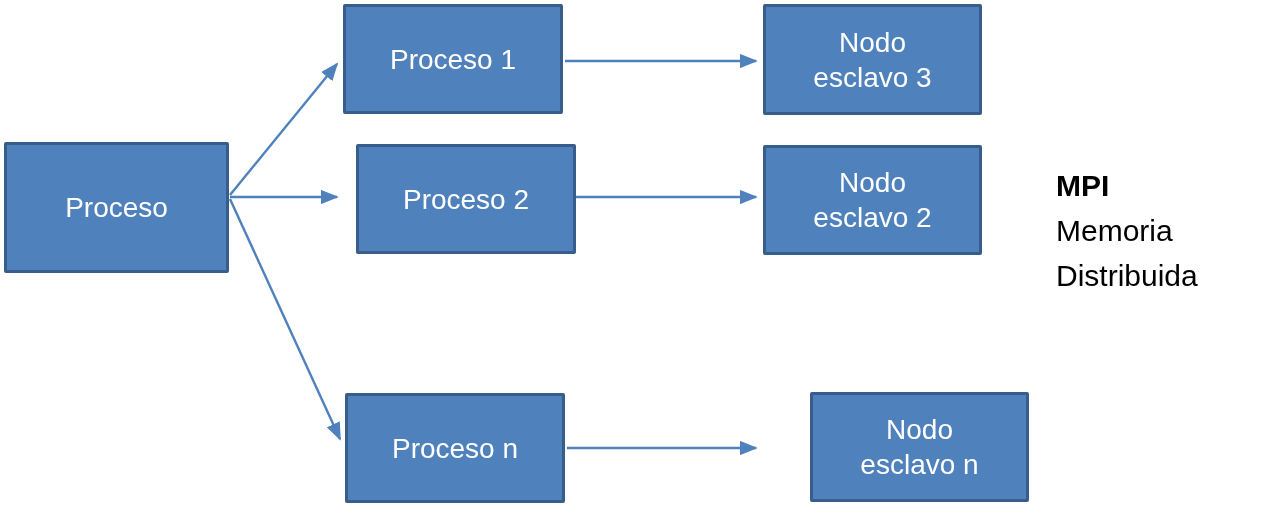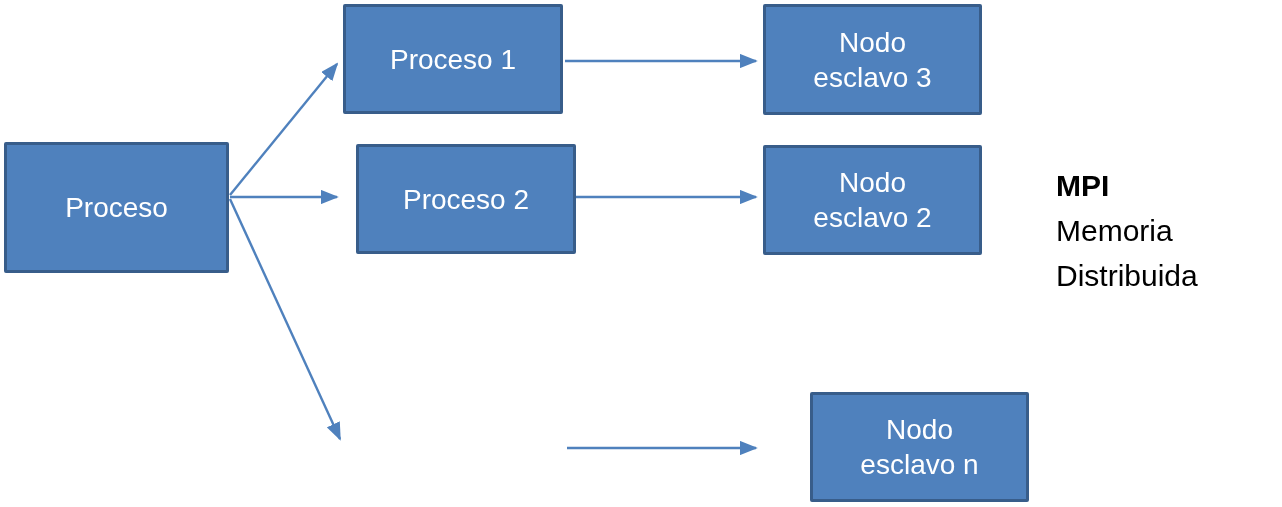--- a/index.html
+++ b/index.html
@@ -95,20 +95,23 @@
   </div>
 
   <div class="node-box box-worker-1">
     <span class="label">Proceso 1</span>
   </div>
 
   <div class="node-box box-worker-2">
     <span class="label">Proceso 2</span>
   </div>
 
+  <div class="node-box box-worker-n">
+    <span class="label">Proceso n</span>
+  </div>
 
   <div class="node-box slave box-slave-1">
     <span class="label">Nodo esclavo 3</span>
   </div>
 
   <div class="node-box slave box-slave-2">
     <span class="label">Nodo esclavo 2</span>
   </div>
 
   <div class="node-box slave box-slave-n">

